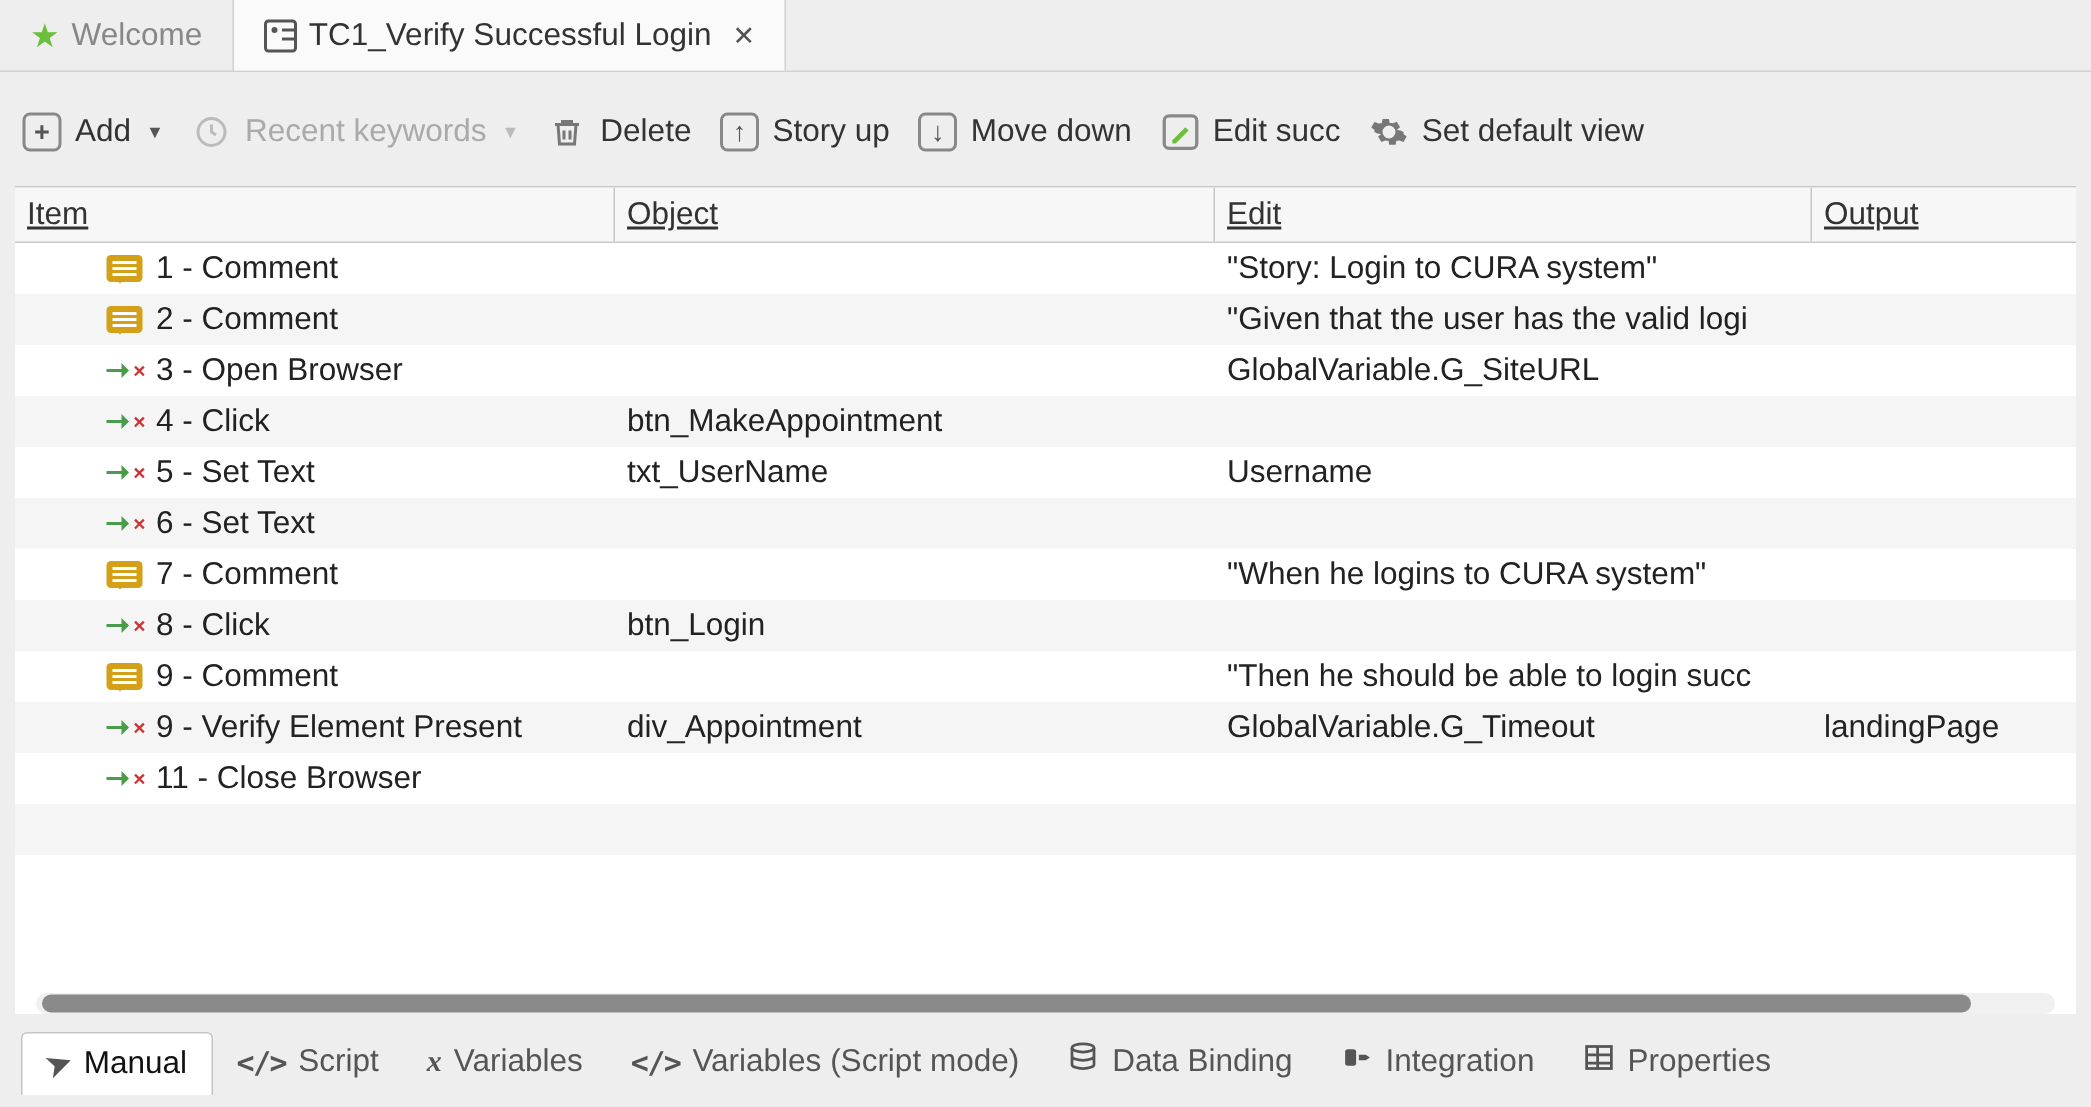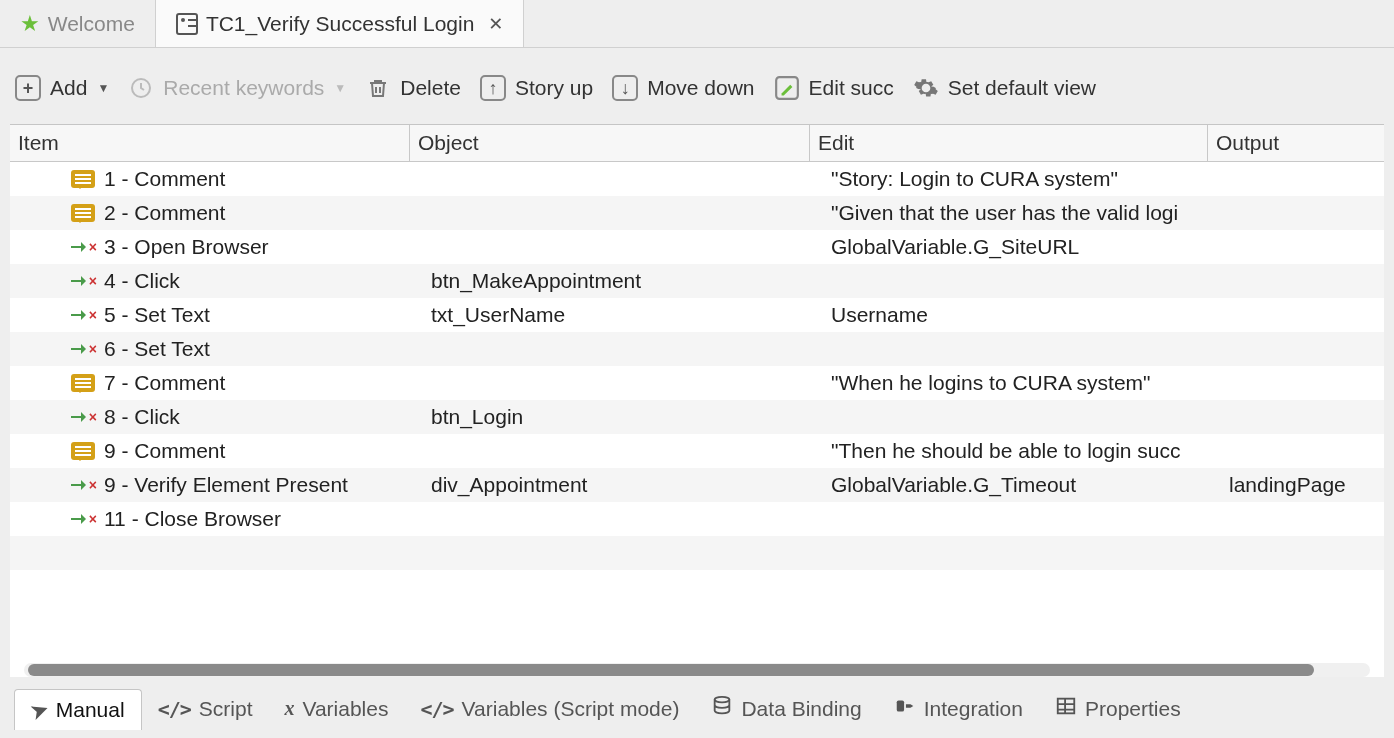--- a/index.html
+++ b/index.html
@@ -19,30 +19,30 @@
 .toolbar { display:flex; align-items:center; gap: 18px; padding: 26px 14px 22px 14px; background:#eeeeee; }
 .tool-btn { display:flex; align-items:center; gap:8px; font-size:21px; color:#333; cursor:pointer; }
 .tool-btn.disabled { color:#aaa; cursor:default; }
 .ticon { display:inline-flex; width:28px; height:28px; align-items:center; justify-content:center; }
 .badge-box { width:26px; height:26px; border:2px solid #888; border-radius:5px; display:flex; align-items:center; justify-content:center; font-size:18px; line-height:1; color:#555; font-weight:bold; }
 .dropdown-caret { font-size:12px; color:#555; margin-left:2px; }
 
 
 .table-wrap { background:#fff; margin: 0 10px 0 10px; border-top:1px solid #c5c5c5; flex:1; display:flex; flex-direction:column; overflow:hidden; }
 .thead { display:flex; background:#f7f7f7; border-bottom:1px solid #c8c8c8; }
-.th { font-size:21px; color:#333; padding:6px 8px; border-right:1px solid #c8c8c8; text-align:left; }
+.th { font-size:21px; color:#333; padding:6px 8px; border-right:1px solid #c8c8c8; text-align:left;text-decoration:underline; }
 .col-item { width:400px; }
 .col-object { width:400px; }
 .col-input { width:398px; }
 .col-output { flex:1; border-right:none; }
 
 .tbody { flex:1; overflow:hidden; }
 .row { display:flex; height:34px; align-items:stretch; }
 .row:nth-child(even) { background:#f5f5f5; }
-.cell { font-size:21px; color:#222; padding:4px 21px; white-space:nowrap; overflow:hidden; text-overflow:clip; display:flex; align-items:center; }
+.cell { font-size:21px; color:#222; padding:4px 8px; white-space:nowrap; overflow:hidden; text-overflow:clip; display:flex; align-items:center; }
 .cell.col-item { padding-left:60px; gap:8px; }
 
 
 .step-icon { width:26px; height:20px; display:inline-flex; align-items:center; justify-content:center; flex-shrink:0; }
 .comment-icon { width:24px; height:18px; background:#d4a017; border-radius:3px; position:relative; }
 .comment-icon::before { content:""; position:absolute; left:4px; top:4px; width:16px; height:2px; background:#fff; box-shadow:0 4px 0 #fff, 0 8px 0 #fff; }
 .comment-icon::after { content:""; position:absolute; left:5px; bottom:-5px; width:0; height:0; border:4px solid transparent; border-top-color:#d4a017; }
 .action-icon { position:relative; width:24px; height:18px; }
 .action-icon::before { content:""; position:absolute; left:0; top:8px; width:14px; height:2px; background:#4a9b4a; }
 .action-icon::after { content:""; position:absolute; left:10px; top:4px; width:0; height:0; border:5px solid transparent; border-left-color:#4a9b4a; }

